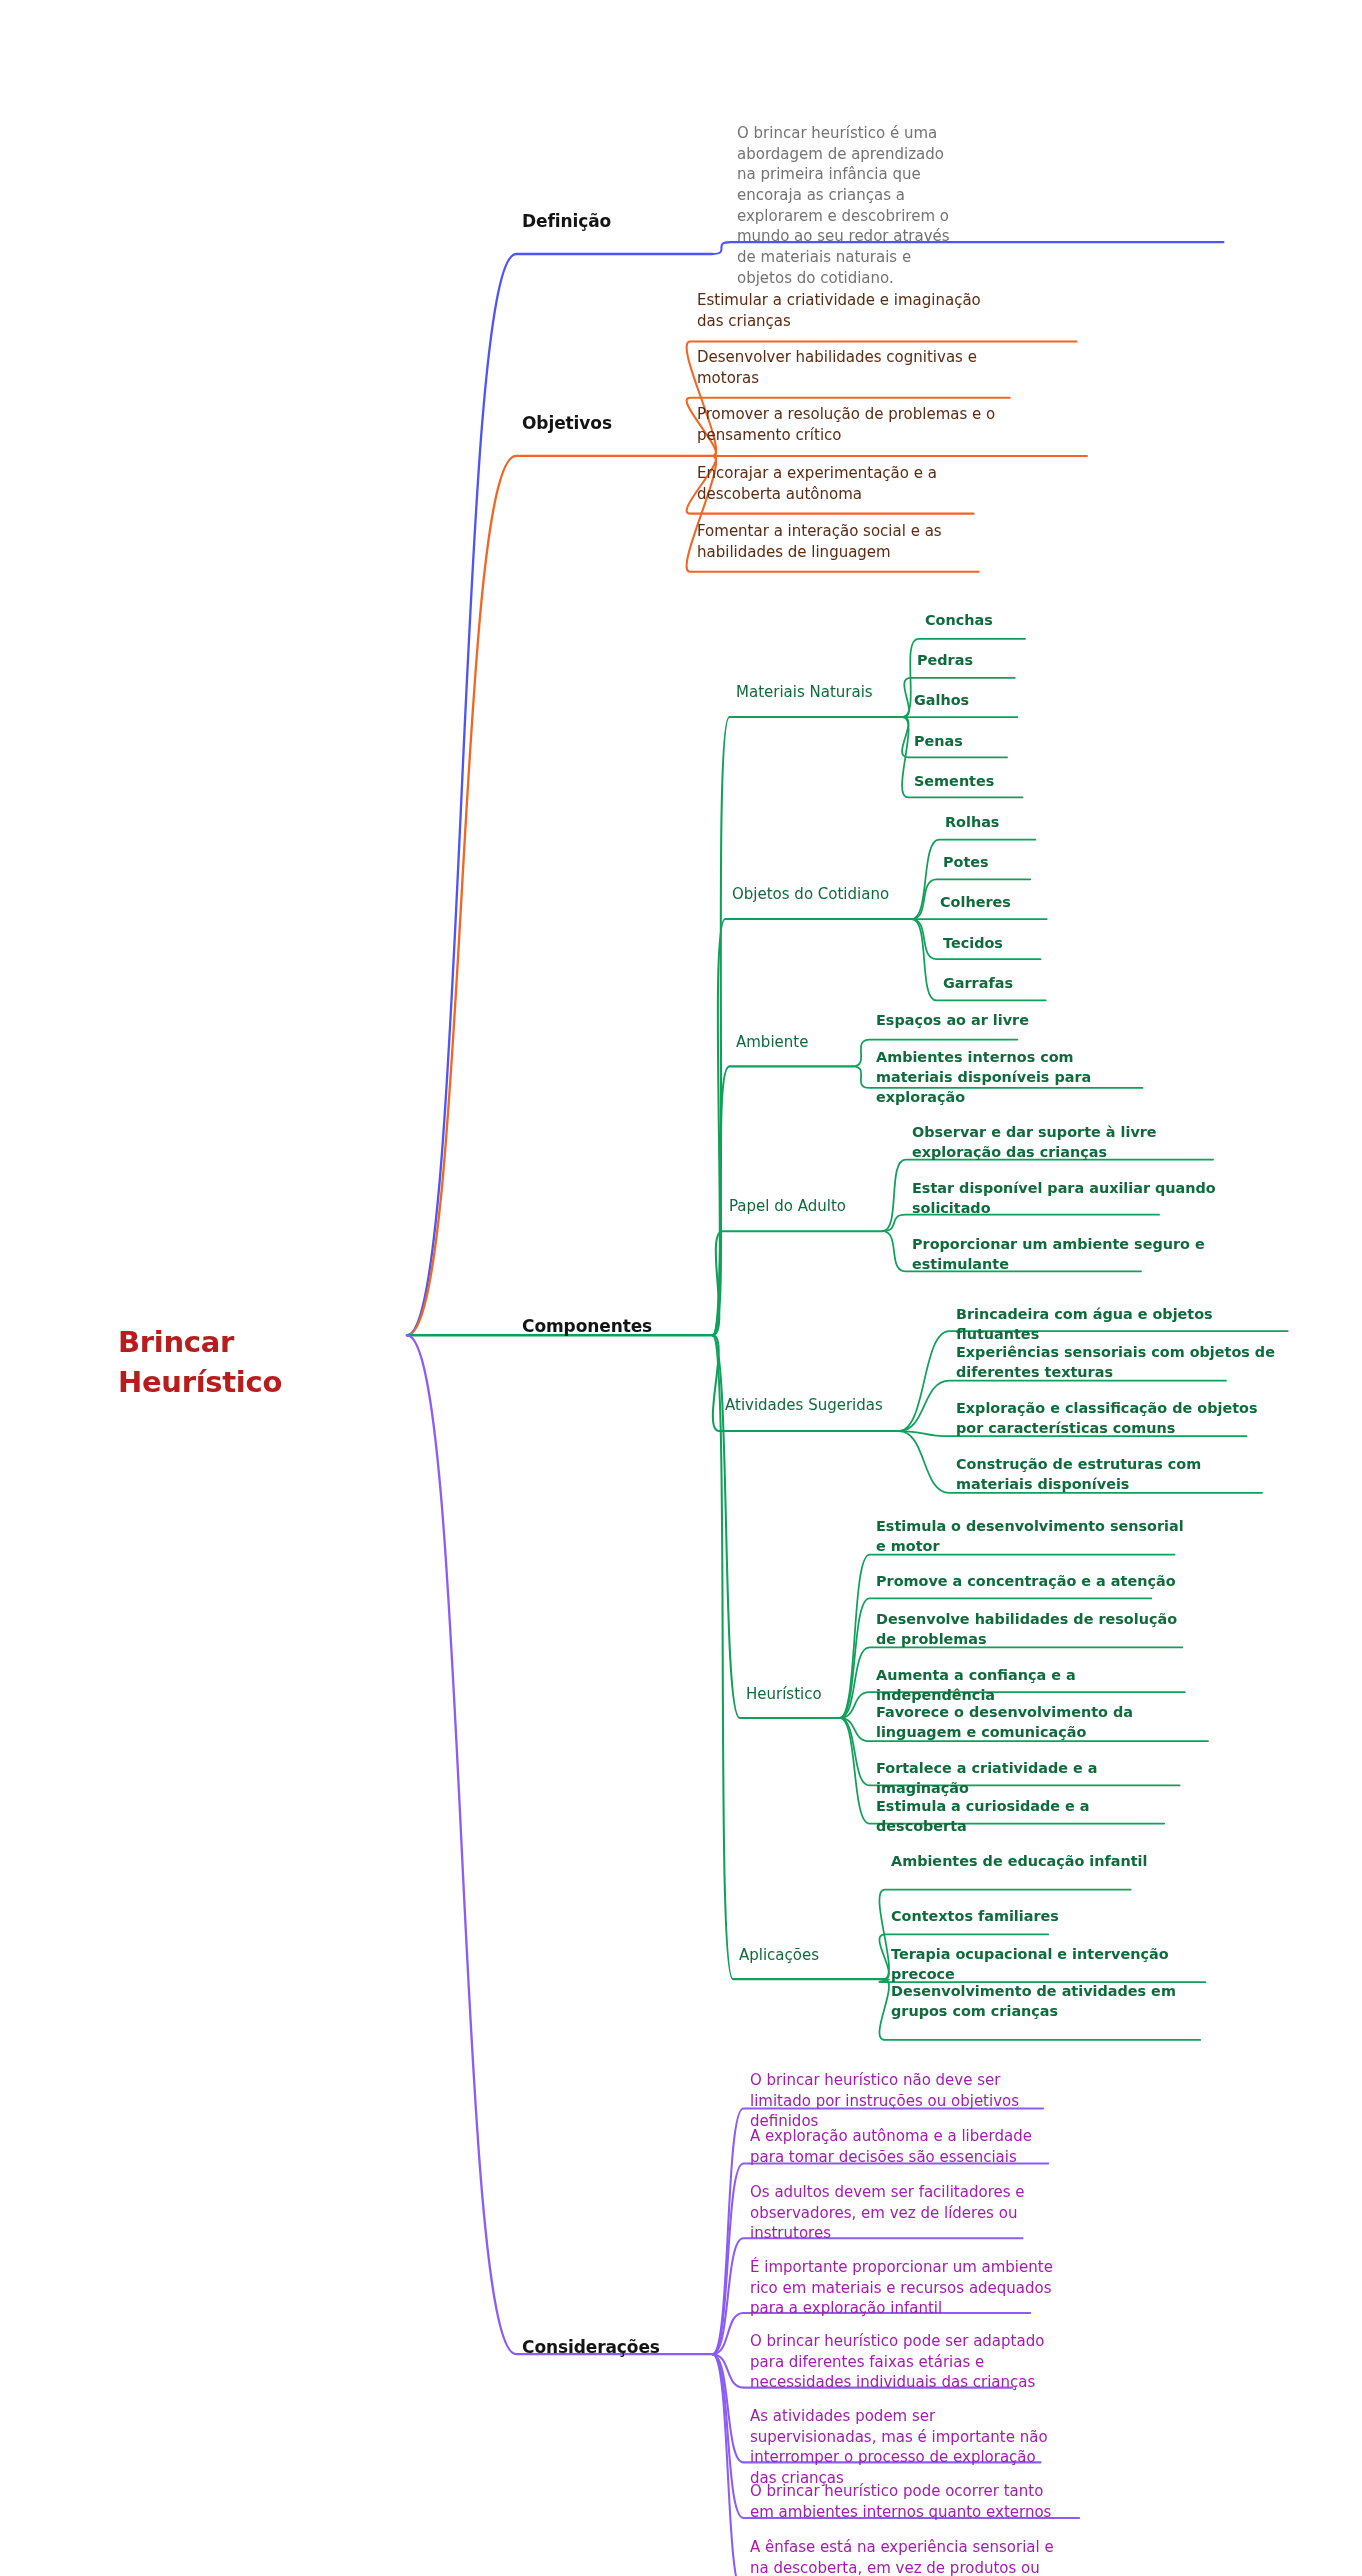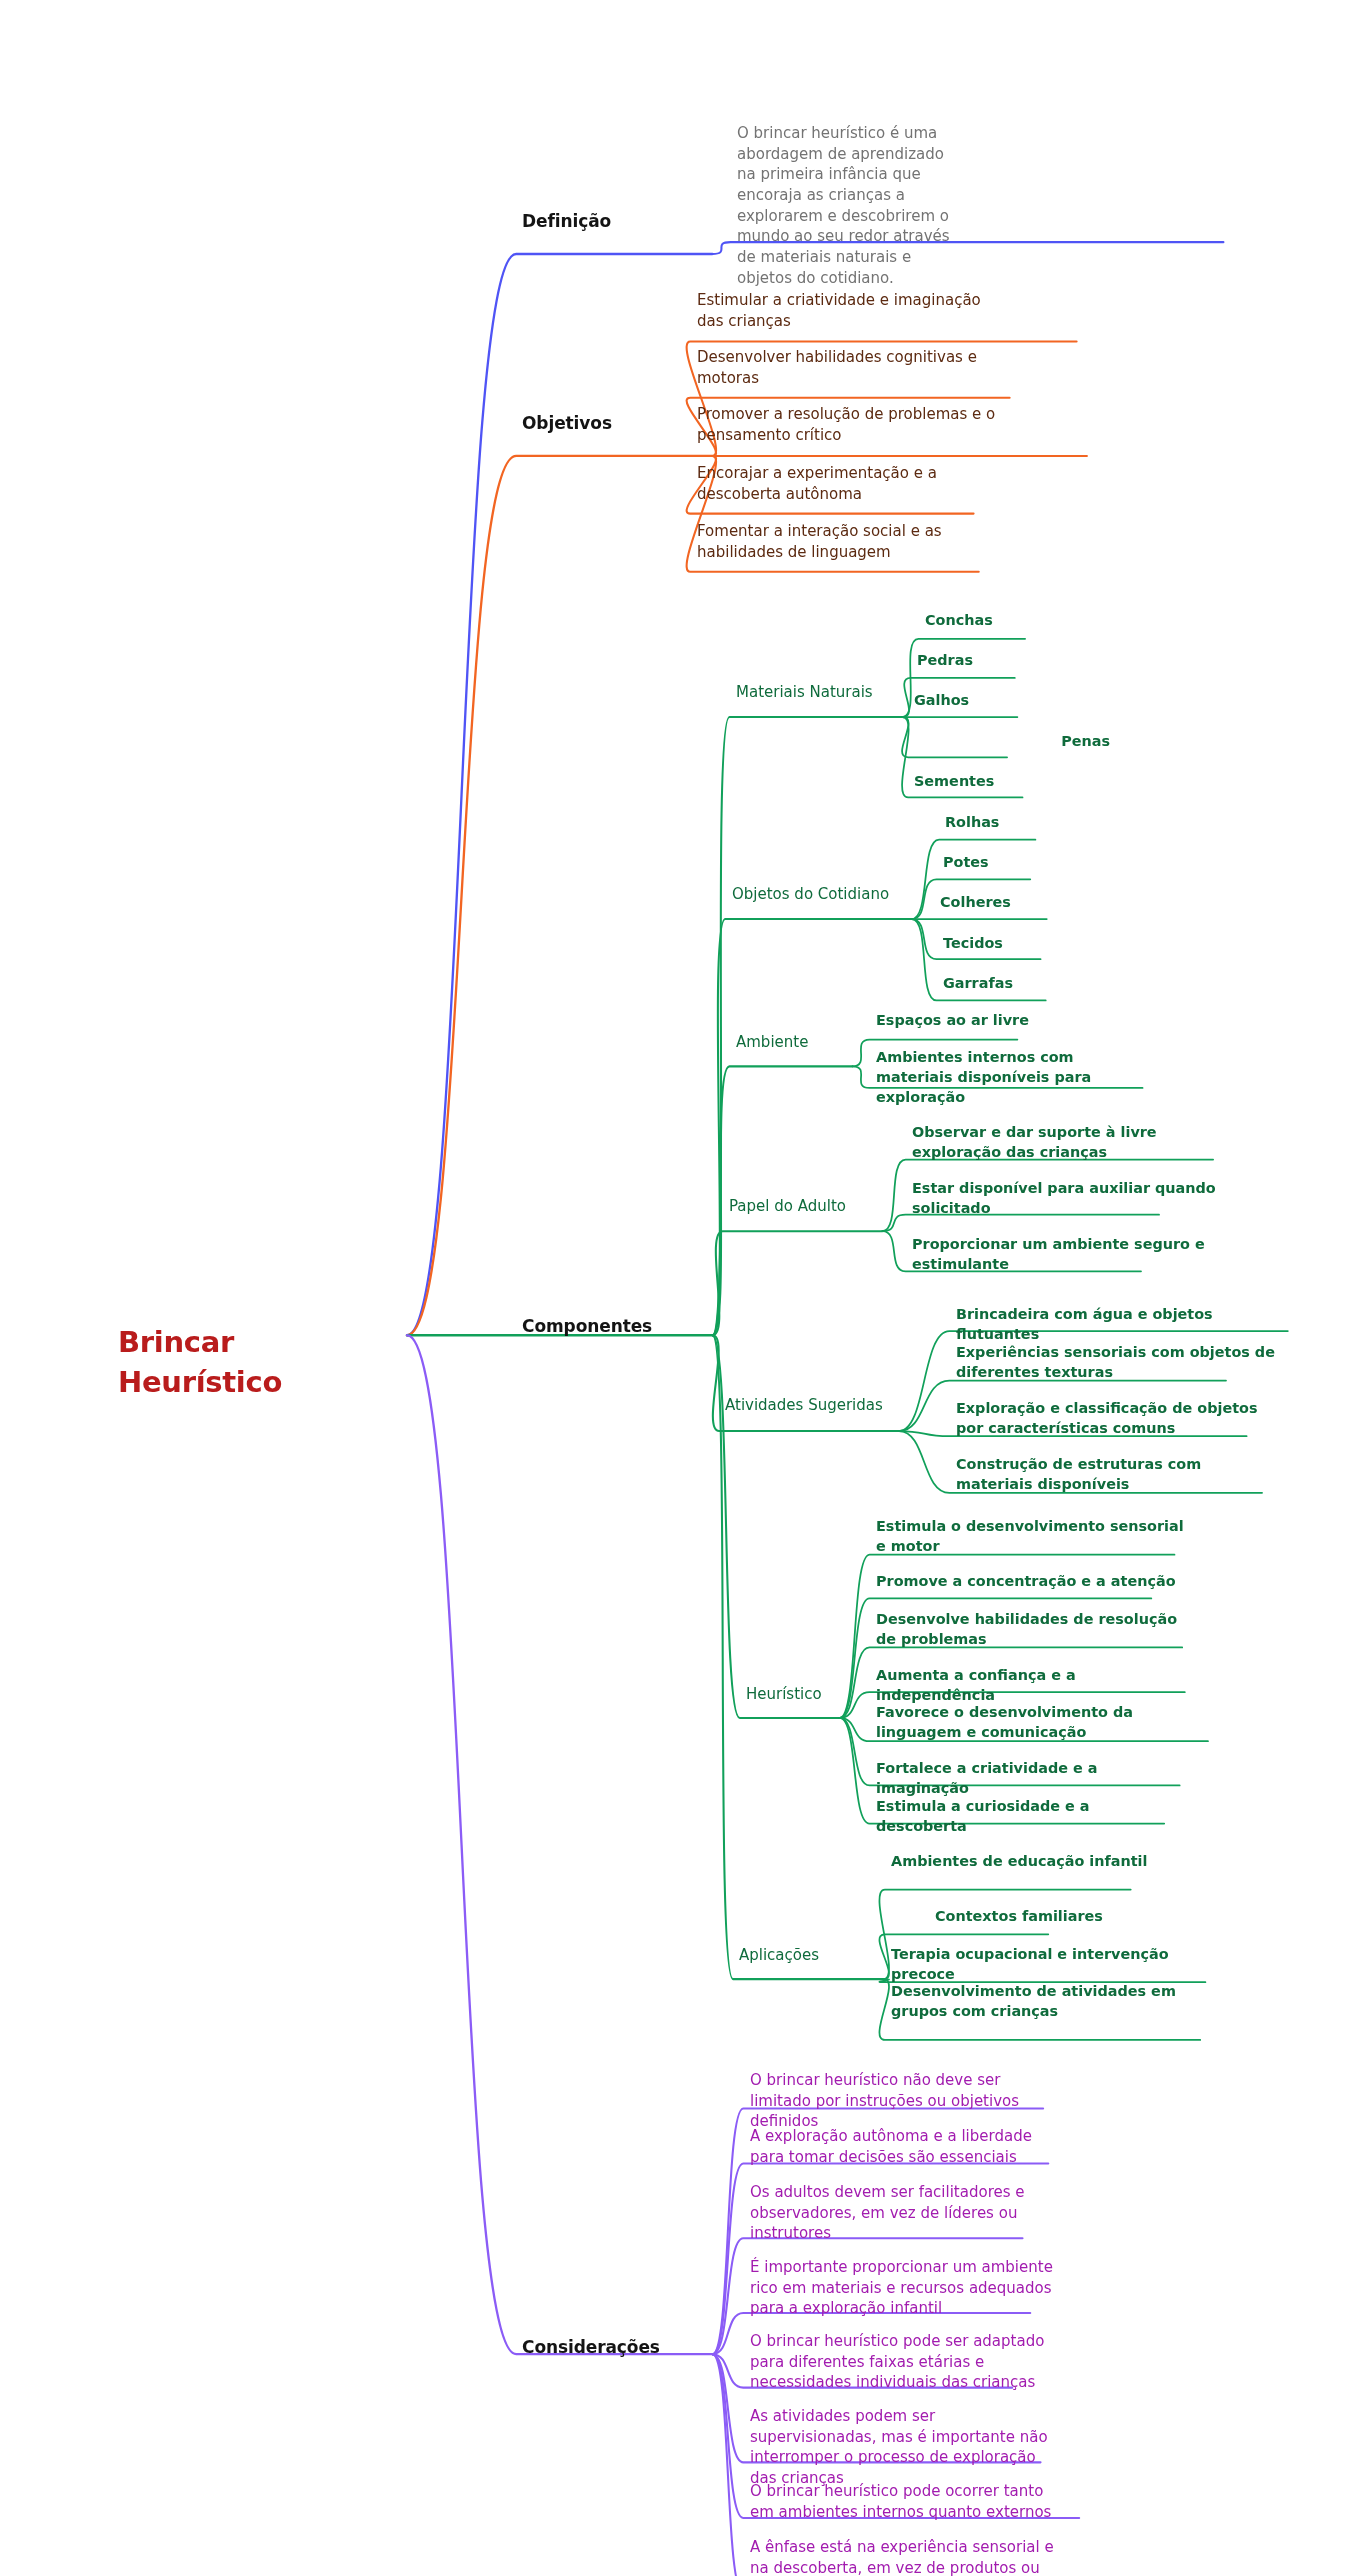--- a/index.html
+++ b/index.html
@@ -85,21 +85,21 @@
       <div class="node-label lvl2 txt-orange" style="left: 697px; top: 290px; width: 314px;">Estimular a criatividade e imaginação das crianças</div>
       <div class="node-label lvl2 txt-orange" style="left: 697px; top: 347px; width: 314px;">Desenvolver habilidades cognitivas e motoras</div>
       <div class="node-label lvl2 txt-orange" style="left: 697px; top: 404px; width: 314px;">Promover a resolução de problemas e o pensamento crítico</div>
       <div class="node-label lvl2 txt-orange" style="left: 697px; top: 463px; width: 314px;">Encorajar a experimentação e a descoberta autônoma</div>
       <div class="node-label lvl2 txt-orange" style="left: 697px; top: 521px; width: 314px;">Fomentar a interação social e as habilidades de linguagem</div>
       <div class="node-label lvl1" style="left: 522px; top: 1315px;">Componentes</div>
       <div class="node-label lvl2 txt-green" style="left: 736px; top: 682px; width: 206px;">Materiais Naturais</div>
       <div class="node-label lvl3 txt-green" style="left: 925px; top: 611px; width: 196px;">Conchas</div>
       <div class="node-label lvl3 txt-green" style="left: 917px; top: 651px; width: 196px;">Pedras</div>
       <div class="node-label lvl3 txt-green" style="left: 914px; top: 691px; width: 196px;">Galhos</div>
-      <div class="node-label lvl3 txt-green" style="left: 914px; top: 732px; width: 196px; text-align: right;">Penas</div>
+      <div class="node-label lvl3 txt-green" style="left: 914px; top: 732px; width: 196px;">Penas</div>
       <div class="node-label lvl3 txt-green" style="left: 914px; top: 772px; width: 196px;">Sementes</div>
       <div class="node-label lvl2 txt-green" style="left: 732px; top: 884px; width: 222px;">Objetos do Cotidiano</div>
       <div class="node-label lvl3 txt-green" style="left: 945px; top: 813px; width: 196px;">Rolhas</div>
       <div class="node-label lvl3 txt-green" style="left: 943px; top: 853px; width: 196px;">Potes</div>
       <div class="node-label lvl3 txt-green" style="left: 940px; top: 893px; width: 196px;">Colheres</div>
       <div class="node-label lvl3 txt-green" style="left: 943px; top: 934px; width: 196px;">Tecidos</div>
       <div class="node-label lvl3 txt-green" style="left: 943px; top: 974px; width: 196px;">Garrafas</div>
       <div class="node-label lvl2 txt-green" style="left: 736px; top: 1032px; width: 206px;">Ambiente</div>
       <div class="node-label lvl3 txt-green" style="left: 876px; top: 1011px; width: 289px;">Espaços ao ar livre</div>
       <div class="node-label lvl3 txt-green" style="left: 876px; top: 1048px; width: 273px;">Ambientes internos com materiais disponíveis para exploração</div>
@@ -115,21 +115,21 @@
       <div class="node-label lvl2 txt-green" style="left: 746px; top: 1684px; width: 206px;">Heurístico</div>
       <div class="node-label lvl3 txt-green" style="left: 876px; top: 1517px; width: 309px;">Estimula o desenvolvimento sensorial e motor</div>
       <div class="node-label lvl3 txt-green" style="left: 876px; top: 1572px; width: 309px;">Promove a concentração e a atenção</div>
       <div class="node-label lvl3 txt-green" style="left: 876px; top: 1610px; width: 309px;">Desenvolve habilidades de resolução de problemas</div>
       <div class="node-label lvl3 txt-green" style="left: 876px; top: 1666px; width: 309px;">Aumenta a confiança e a independência</div>
       <div class="node-label lvl3 txt-green" style="left: 876px; top: 1703px; width: 309px;">Favorece o desenvolvimento da linguagem e comunicação</div>
       <div class="node-label lvl3 txt-green" style="left: 876px; top: 1759px; width: 309px;">Fortalece a criatividade e a imaginação</div>
       <div class="node-label lvl3 txt-green" style="left: 876px; top: 1797px; width: 309px;">Estimula a curiosidade e a descoberta</div>
       <div class="node-label lvl2 txt-green" style="left: 739px; top: 1945px; width: 206px;">Aplicações</div>
       <div class="node-label lvl3 txt-green" style="left: 891px; top: 1852px; width: 309px;">Ambientes de educação infantil</div>
-      <div class="node-label lvl3 txt-green" style="left: 891px; top: 1907px; width: 309px; margin-left: 44px;">Contextos familiares</div>
+      <div class="node-label lvl3 txt-green" style="left: 891px; top: 1907px; width: 309px;">Contextos familiares</div>
       <div class="node-label lvl3 txt-green" style="left: 891px; top: 1945px; width: 309px;">Terapia ocupacional e intervenção precoce</div>
       <div class="node-label lvl3 txt-green" style="left: 891px; top: 1982px; width: 309px;">Desenvolvimento de atividades em grupos com crianças</div>
       <div class="node-label lvl1" style="left: 522px; top: 2336px;">Considerações</div>
       <div class="node-label lvl2 txt-purple" style="left: 750px; top: 2070px; width: 309px;">O brincar heurístico não deve ser limitado por instruções ou objetivos definidos</div>
       <div class="node-label lvl2 txt-purple" style="left: 750px; top: 2126px; width: 309px;">A exploração autônoma e a liberdade para tomar decisões são essenciais</div>
       <div class="node-label lvl2 txt-purple" style="left: 750px; top: 2182px; width: 309px;">Os adultos devem ser facilitadores e observadores, em vez de líderes ou instrutores</div>
       <div class="node-label lvl2 txt-purple" style="left: 750px; top: 2257px; width: 309px;">É importante proporcionar um ambiente rico em materiais e recursos adequados para a exploração infantil</div>
       <div class="node-label lvl2 txt-purple" style="left: 750px; top: 2331px; width: 309px;">O brincar heurístico pode ser adaptado para diferentes faixas etárias e necessidades individuais das crianças</div>
       <div class="node-label lvl2 txt-purple" style="left: 750px; top: 2406px; width: 309px;">As atividades podem ser supervisionadas, mas é importante não interromper o processo de exploração das crianças</div>
       <div class="node-label lvl2 txt-purple" style="left: 750px; top: 2481px; width: 309px;">O brincar heurístico pode ocorrer tanto em ambientes internos quanto externos</div>

